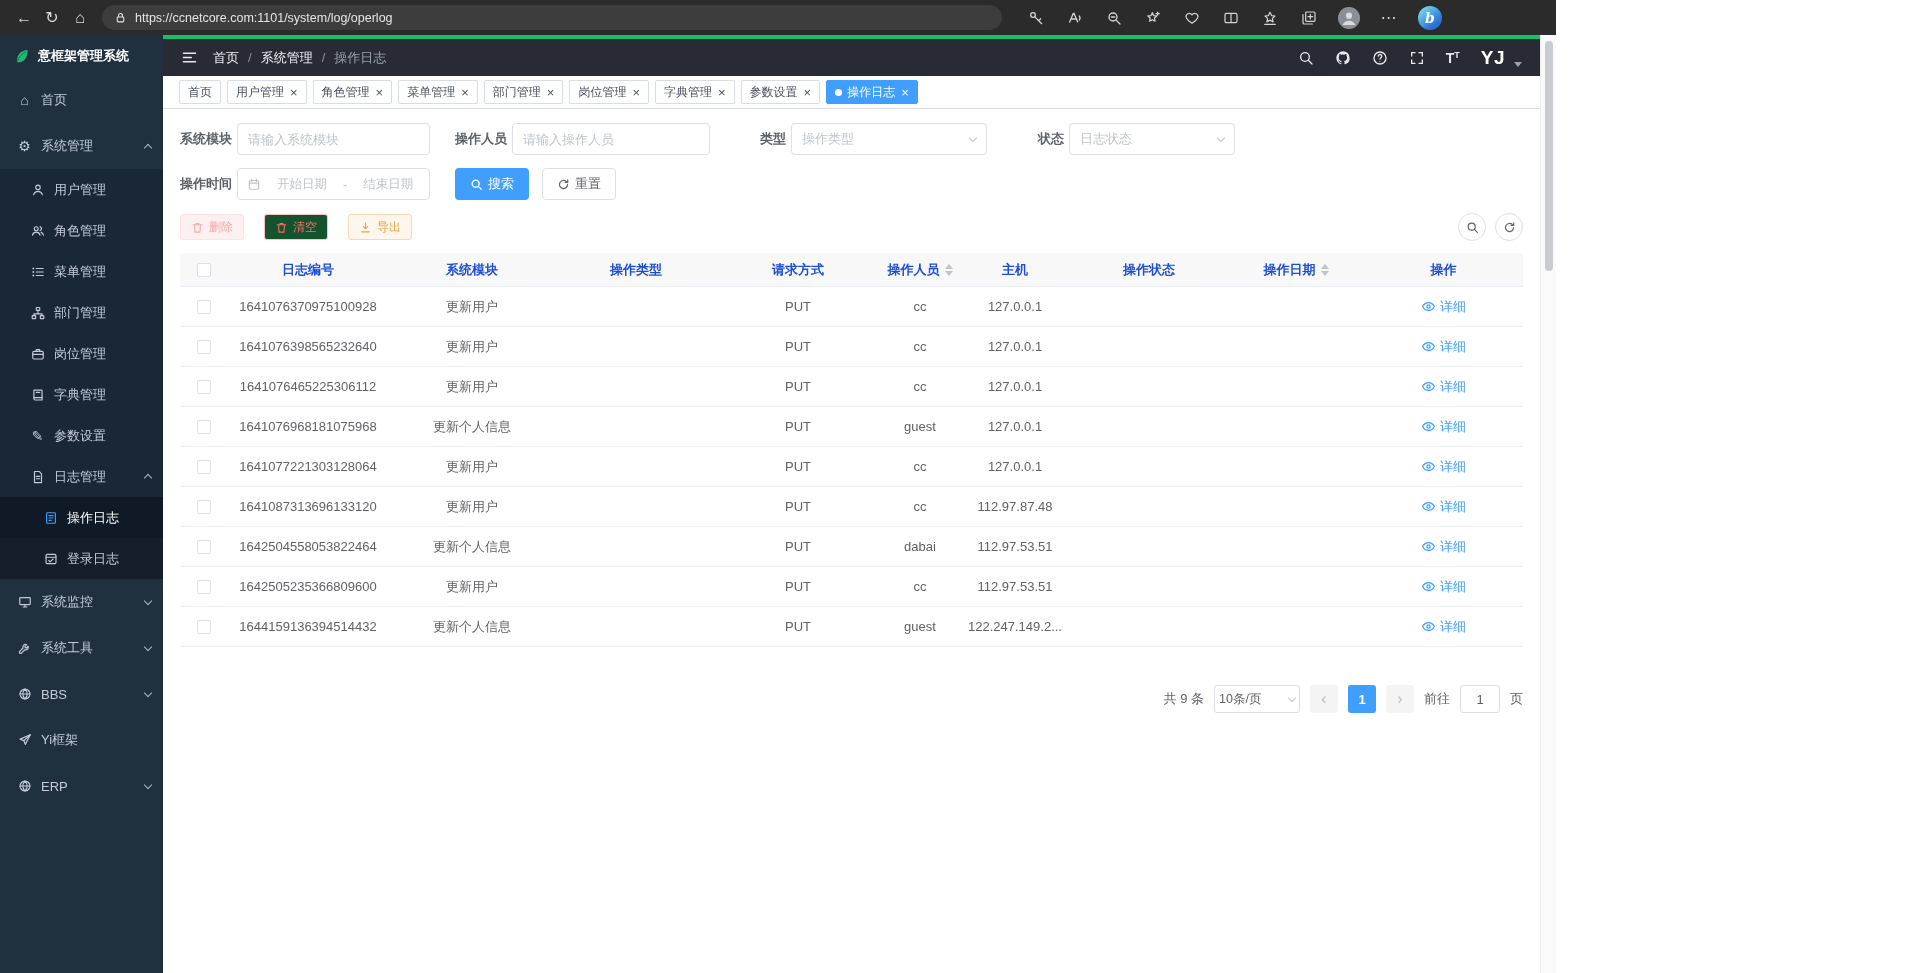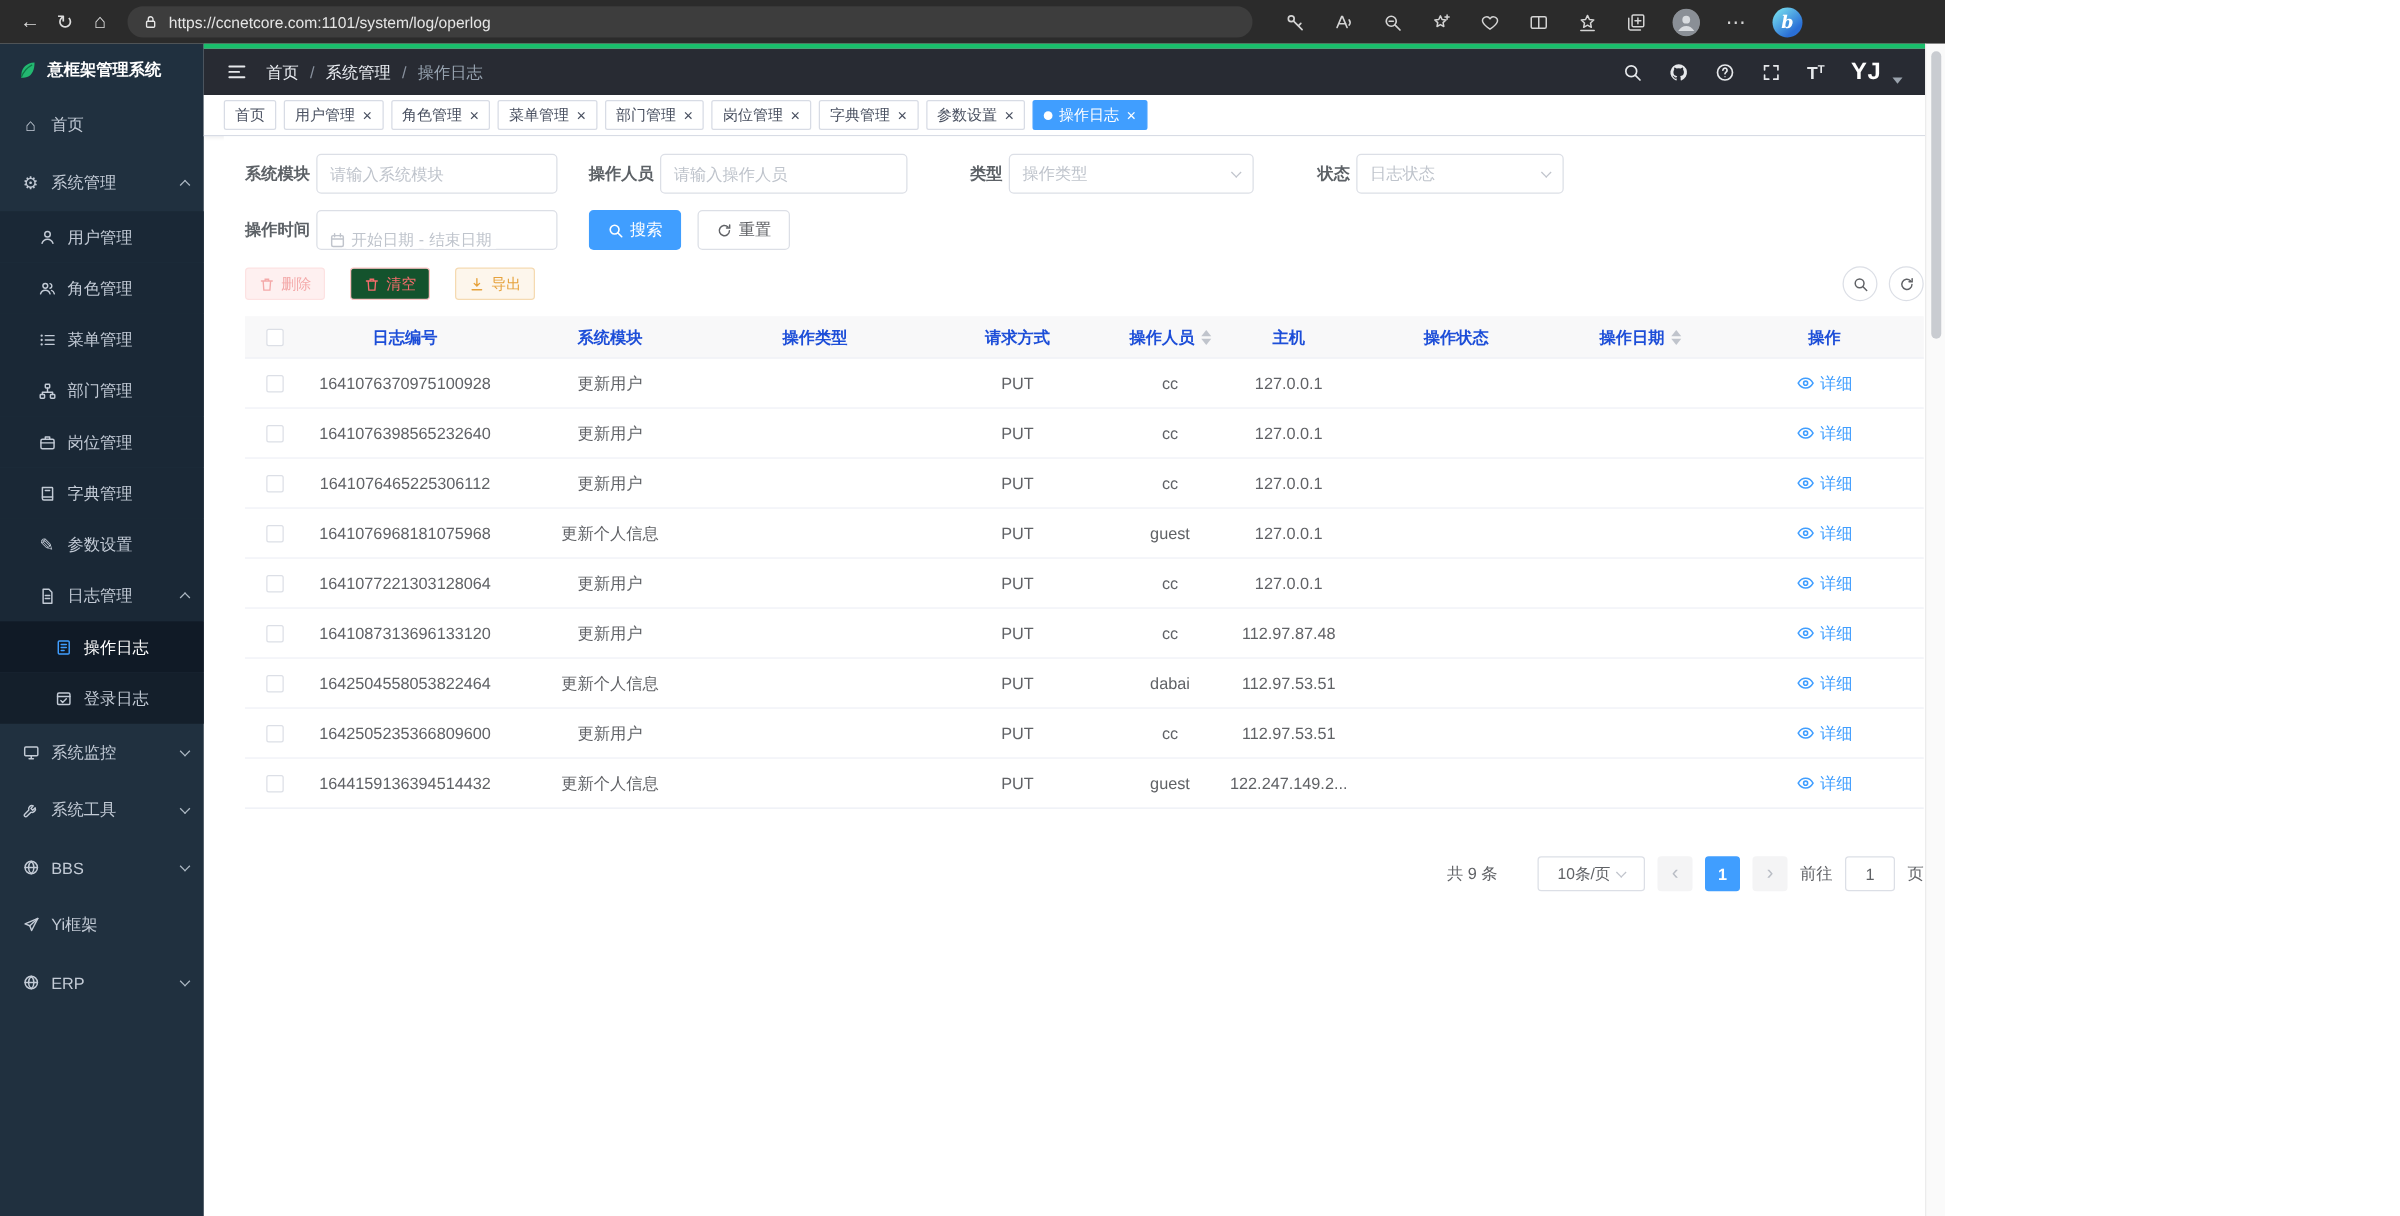--- a/index.html
+++ b/index.html
@@ -52,29 +52,29 @@
   .hdr-caret { width:0; height:0; border-left:4px solid transparent; border-right:4px solid transparent; border-top:5px solid #9aa3ad; margin-left:-12px; margin-top:14px; cursor:pointer; }
 
   
   .tagbar { position:absolute; left:163px; top:76px; width:1377px; height:33px; background:#fff; border-bottom:1px solid #d8dce5; box-shadow:0 1px 3px rgba(0,0,0,.06); display:flex; align-items:center; gap:6px; padding:0 16px; }
   .tab { height:24px; display:inline-flex; align-items:center; gap:5px; padding:0 8px; border:1px solid #d8dce5; background:#fff; color:#495060; font-size:12px; cursor:pointer; border-radius:2px; }
   .tab.active { background:#409eff; border-color:#409eff; color:#fff; }
   .tab-dot { width:7px; height:7px; border-radius:50%; background:#fff; }
   .tab-close { font-size:13px; line-height:1; margin-left:1px; }
 
   
-  .content { position:absolute; left:179px; top:109px; width:1377px; height:864px; background:#fff; padding:14px 17px; color:#606266; }
+  .content { position:absolute; left:163px; top:109px; width:1377px; height:864px; background:#fff; padding:14px 17px; color:#606266; }
   .filter-row { display:flex; align-items:center; height:32px; margin-bottom:13px; }
   .flabel { font-weight:700; color:#5c6166; white-space:nowrap; }
   .input, .selectbox, .date-range { height:32px; border:1px solid #dcdfe6; border-radius:4px; background:#fff; font-size:13px; color:#606266; }
   .input { padding:0 10px; outline:none; }
   input::placeholder { color:#bfc4cc; }
   .selectbox { display:flex; align-items:center; justify-content:space-between; padding:0 10px; color:#bfc4cc; cursor:pointer; }
   .sel-caret { width:6px; height:6px; border-right:1.5px solid #c0c4cc; border-bottom:1.5px solid #c0c4cc; transform:rotate(45deg); margin-top:-3px; }
-  .date-range { display:flex; align-items:flex-end; gap:0; padding:0 9px; color:#bfc4cc; }
+  .date-range { display:flex; align-items:center; gap:12px; padding:0 9px; color:#bfc4cc; }
   .date-range svg { width:14px; height:14px; color:#c0c4cc; }
   .date-mini { border:none; width:58px; text-align:center; font-size:12.5px; outline:none; }
   .btn { display:inline-flex; align-items:center; gap:5px; border-radius:4px; cursor:pointer; font-size:13px; border:1px solid transparent; }
   .btn svg { width:13px; height:13px; }
   .btn-search { background:#409eff; color:#fff; height:32px; padding:0 14px; }
   .btn-reset { background:#fff; border-color:#dcdfe6; color:#606266; height:32px; padding:0 14px; }
   .btn-mini { height:26px; padding:0 10px; border-radius:3px; font-size:12px; }
   .btn-del { background:#fef0f0; border-color:#fde2e2; color:#f4a9a9; cursor:not-allowed; }
   .btn-clear { background:#14532d; border-color:#fbc4c4; color:#f56c6c; }
   .btn-export { background:#fdf6ec; border-color:#f5dab1; color:#e6a23c; }
@@ -94,21 +94,21 @@
   .checkbox { width:14px; height:14px; border:1px solid #dcdfe6; border-radius:2px; background:#fff; display:inline-block; cursor:pointer; }
   .sort { display:inline-flex; flex-direction:column; margin-left:5px; gap:2px; cursor:pointer; }
   .sort i { width:0; height:0; border-left:4px solid transparent; border-right:4px solid transparent; display:block; }
   .s-up { border-bottom:5px solid #c0c4cc; }
   .s-dn { border-top:5px solid #c0c4cc; }
   .detail { color:#409eff; display:inline-flex; align-items:center; gap:4px; cursor:pointer; }
   .detail svg { width:15px; height:15px; }
 
   
   .pager { display:flex; align-items:center; justify-content:flex-end; gap:10px; margin-top:38px; color:#606266; font-size:13px; }
-  .psel { width:86px; height:28px; border:1px solid #dcdfe6; border-radius:3px; display:flex; align-items:center; justify-content:space-between; padding:0 15px; font-size:12.5px; color:#606266; cursor:pointer;margin-left:22px; }
+  .psel { width:86px; height:28px; border:1px solid #dcdfe6; border-radius:3px; display:flex; align-items:center; justify-content:space-between; padding:0 4px; font-size:12.5px; color:#606266; cursor:pointer; }
   .pbtn { width:28px; height:28px; border-radius:3px; background:#f4f4f5; display:flex; align-items:center; justify-content:center; color:#b9bdc5; font-size:16px; cursor:pointer; }
   .pcur { width:28px; height:28px; border-radius:3px; background:#409eff; color:#fff; display:flex; align-items:center; justify-content:center; font-weight:700; cursor:pointer; }
   .goto-input { width:40px; height:28px; border:1px solid #dcdfe6; border-radius:3px; text-align:center; font-size:13px; color:#606266; outline:none; }
 
   
   .scrollbar { position:absolute; left:1540px; top:35px; width:16px; height:938px; background:#fafafa; border-left:1px solid #ececec; }
   .scroll-thumb { position:absolute; left:4px; top:6px; width:8px; height:230px; border-radius:4px; background:#c9ccd1; }
 </style>
 </head>
 <body>

